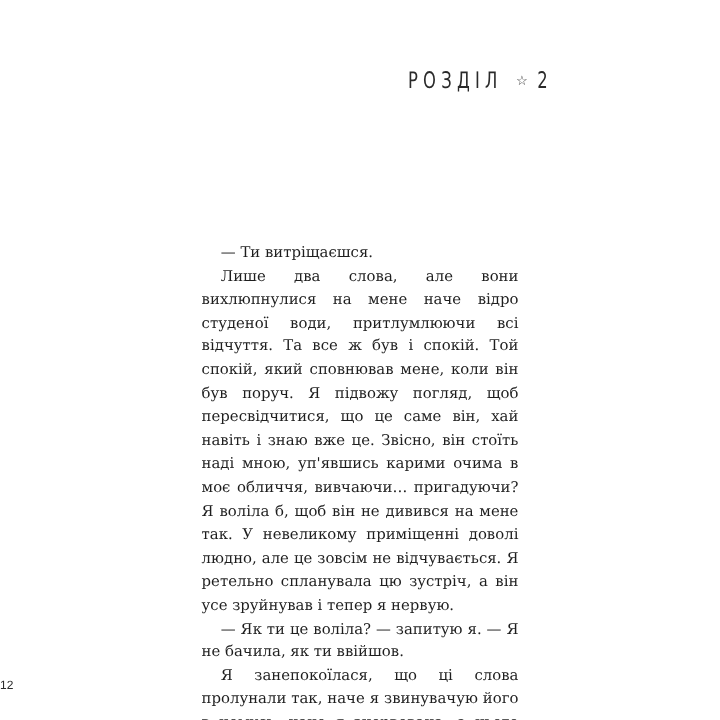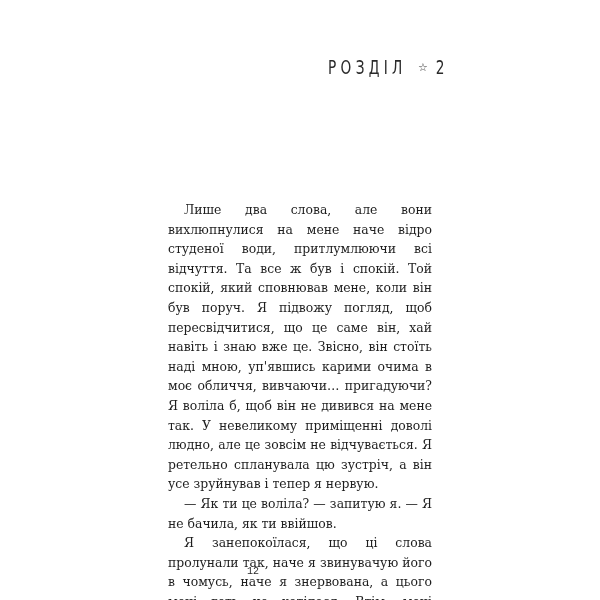--- a/index.html
+++ b/index.html
@@ -12,21 +12,21 @@
     }
     .page {
       position: relative;
       width: 600px;
       height: 600px;
       background: #ffffff;
     }
     .chapter-heading {
       position: absolute;
       top: 56px;
-      left: 328px;
+      left: 340px;
       display: flex;
       align-items: center;
       font-family: "DejaVu Sans", sans-serif;
       font-weight: normal;
       color: #2a2a2a;
     }
     .chapter-word {
       font-size: 19px;
       letter-spacing: 6px;
       transform: scaleX(0.72);
@@ -59,38 +59,39 @@
       margin: 0;
       text-indent: 16px;
       text-align: justify;
       text-align-last: left;
     }
     .page-number {
       position: absolute;
       top: 566px;
       left: 0;
       width: 506px;
-      text-align: center;
-      font-family: Liberation Mono, monospace;
+      text-align: left;
+      font-family: Liberation Sans, sans-serif;
       font-size: 10px;
       color: #2a2a2a;
     }
   </style>
 </head>
 <body>
 
 <div class="page">
 
   <div class="chapter-heading">
     <span class="chapter-word">РОЗДІЛ</span>
     <span class="chapter-star">☆</span>
     <span class="chapter-num">2</span>
   </div>
 
   <div class="body-text">
+    <p class="para">— Ти витріщаєшся.</p>
     <p class="para">Лише два слова, але вони вихлюпнулися на мене наче відро студеної води, притлумлюючи всі відчуття. Та все ж був і спокій. Той спокій, який сповнював мене, коли він був поруч. Я підвожу погляд, щоб пересвідчитися, що це саме він, хай навіть і знаю вже це. Звісно, він стоїть наді мною, уп'явшись карими очима в моє обличчя, вивчаючи… пригадуючи? Я воліла б, щоб він не дивився на мене так. У невеликому приміщенні доволі людно, але це зовсім не відчувається. Я ретельно спланувала цю зустріч, а він усе зруйнував і тепер я нервую.</p>
     <p class="para">— Як ти це воліла? — запитую я. — Я не бачила, як ти ввійшов.</p>
     <p class="para">Я занепокоїлася, що ці слова пролунали так, наче я звинувачую його в чомусь, наче я знервована, а цього мені геть не хотілося. Втім, мені справді цікаво, як він це робить. Йому завжди вдавалося бути безшумним, підходити непомітно. Мабуть, ще одне вміння, відточене в армії.</p>
 
   </div>
 
   <div class="page-number">12</div>
 
 </div>
 

